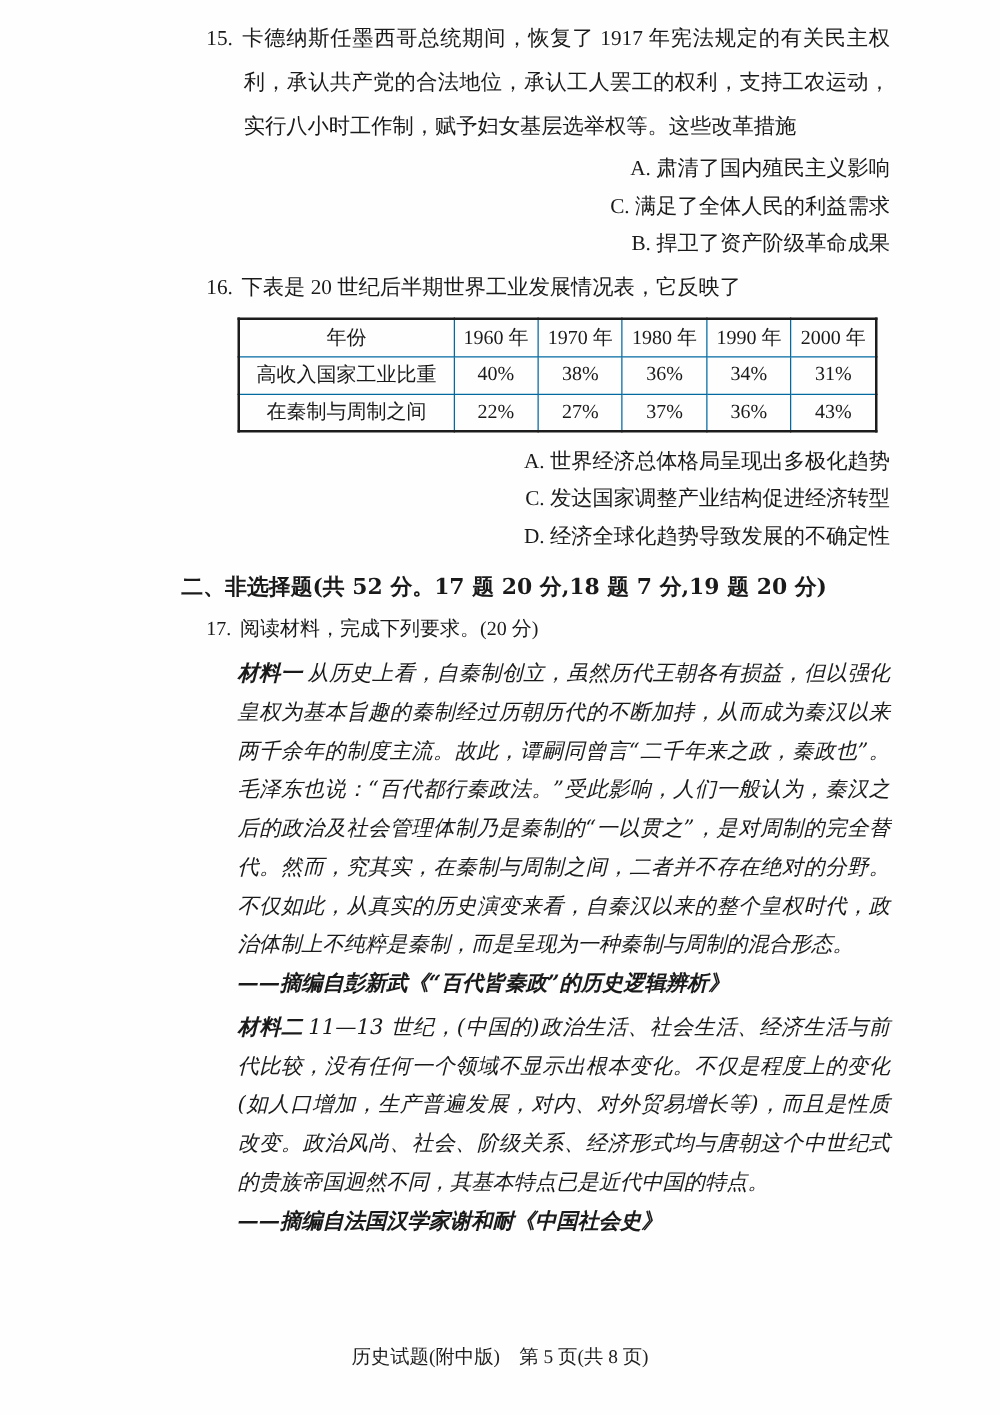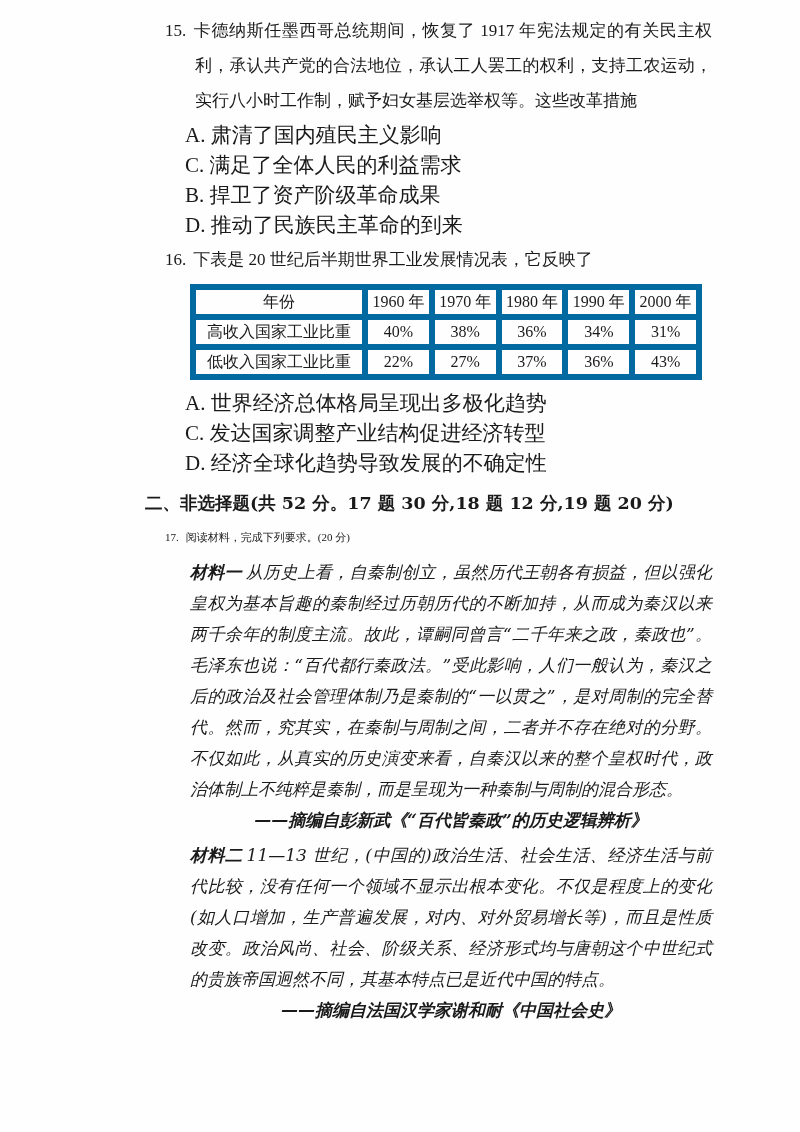--- a/index.html
+++ b/index.html
@@ -27,50 +27,51 @@
   }
   .qnum { margin-right: 7px; font-family: Liberation Serif, serif; }
   .single { text-align: left; }
   
   .options {
     list-style: none;
     margin: 2px 0 2px 20px;
     padding: 0;
   }
   .options li {
-    font-size: 21px;
+    font-size: 17px;
     line-height: 30px;
+    text-align: right;
   }
   
   table.dtable {
     border-collapse: collapse;
     margin: 7px 0 8px 25px;
     width: 512px;
     border: 2px solid #1c1c1c;
   }
   table.dtable th, table.dtable td {
-    border: 6px solid #0369a1;
+    border: 1px solid #0369a1;
     font-weight: normal;
     font-size: 16px;
     text-align: center;
     height: 30px;
     padding: 0 2px;
   }
   table.dtable th.rowhead, table.dtable td.rowhead { width: 172px; }
   
   .section-heading {
     margin: 8px 0 0 -20px;
     font-size: 17.5px;
     line-height: 34px;
     font-weight: bold;
   }
   .kai { font-family: "DejaVu Serif", serif; }
   .q17line {
     margin: 0;
-    font-size: 11px;
+    font-size: 16px;
     line-height: 34px;
     padding-left: 30px;
     text-indent: -30px;
   }
   
   .material {
     margin: 3px 0 0 25px;
     width: 522px;
     font-size: 17px;
     line-height: 31px;
@@ -80,21 +81,21 @@
   }
   .material .mlabel {
     font-weight: bold;
     margin-right: 4px;
   }
   .source {
     margin: 0 0 4px 25px;
     width: 522px;
     font-size: 17px;
     line-height: 31px;
-    text-align: center;
+    text-align: left;
     font-style: italic;
     font-weight: bold;
     font-family: "DejaVu Serif", serif;
   }
   .footer {
     position: absolute;
     left: 0;
     bottom: 36px;
     width: 100%;
     text-align: center;
@@ -107,21 +108,20 @@
 
 <div class="page">
   <div class="content">
 
     <div>
       <p class="stem"><span class="qnum">15.</span><span>卡德纳斯任墨西哥总统期间，恢复了 1917 年宪法规定的有关民主权利，承认共产党的合法地位，承认工人罢工的权利，支持工农运动，实行八小时工作制，赋予妇女基层选举权等。这些改革措施</span></p>
       <ul class="options">
         <li>A. 肃清了国内殖民主义影响</li>
         <li>C. 满足了全体人民的利益需求</li>
         <li>B. 捍卫了资产阶级革命成果</li>
-        <li>D. 推动了民族民主革命的到来</li>
       </ul>
     </div>
 
     <div>
       <p class="stem single"><span class="qnum">16.</span><span>下表是 20 世纪后半期世界工业发展情况表，它反映了</span></p>
 
       <table class="dtable">
         <thead>
           <tr>
             <th class="rowhead">年份</th>
@@ -135,44 +135,45 @@
         <tbody>
           <tr>
             <td class="rowhead">高收入国家工业比重</td>
             <td>40%</td>
             <td>38%</td>
             <td>36%</td>
             <td>34%</td>
             <td>31%</td>
           </tr>
           <tr>
-            <td class="rowhead">低收入国家工业比重</td>
+            <td class="rowhead">在秦制与周制之间</td>
             <td>22%</td>
             <td>27%</td>
             <td>37%</td>
             <td>36%</td>
             <td>43%</td>
           </tr>
         </tbody>
       </table>
 
       <ul class="options">
         <li>A. 世界经济总体格局呈现出多极化趋势</li>
         <li>C. 发达国家调整产业结构促进经济转型</li>
         <li>D. 经济全球化趋势导致发展的不确定性</li>
       </ul>
     </div>
 
-    <p class="section-heading"><span>二、非选择题</span><span class="kai">(共 52 分。17 题 30 分,18 题 12 分,19 题 20 分)</span></p>
+    <p class="section-heading"><span>二、非选择题</span><span class="kai">(共 52 分。17 题 20 分,18 题 7 分,19 题 20 分)</span></p>
 
     <div>
       <p class="q17line"><span class="qnum">17.</span><span>阅读材料，完成下列要求。(20 分)</span></p>
 
       <p class="material"><span class="mlabel">材料一</span><span>从历史上看，自秦制创立，虽然历代王朝各有损益，但以强化皇权为基本旨趣的秦制经过历朝历代的不断加持，从而成为秦汉以来两千余年的制度主流。故此，谭嗣同曾言“二千年来之政，秦政也”。毛泽东也说：“百代都行秦政法。”受此影响，人们一般认为，秦汉之后的政治及社会管理体制乃是秦制的“一以贯之”，是对周制的完全替代。然而，究其实，在秦制与周制之间，二者并不存在绝对的分野。不仅如此，从真实的历史演变来看，自秦汉以来的整个皇权时代，政治体制上不纯粹是秦制，而是呈现为一种秦制与周制的混合形态。</span></p>
       <p class="source">——摘编自彭新武《“百代皆秦政”的历史逻辑辨析》</p>
 
       <p class="material"><span class="mlabel">材料二</span><span>11—13 世纪，(中国的)政治生活、社会生活、经济生活与前代比较，没有任何一个领域不显示出根本变化。不仅是程度上的变化(如人口增加，生产普遍发展，对内、对外贸易增长等)，而且是性质改变。政治风尚、社会、阶级关系、经济形式均与唐朝这个中世纪式的贵族帝国迥然不同，其基本特点已是近代中国的特点。</span></p>
       <p class="source">——摘编自法国汉学家谢和耐《中国社会史》</p>
     </div>
 
   </div>
 
+  <div class="footer">历史试题(附中版)　第 5 页(共 8 页)</div>
 </div>
 
 </body></html>

